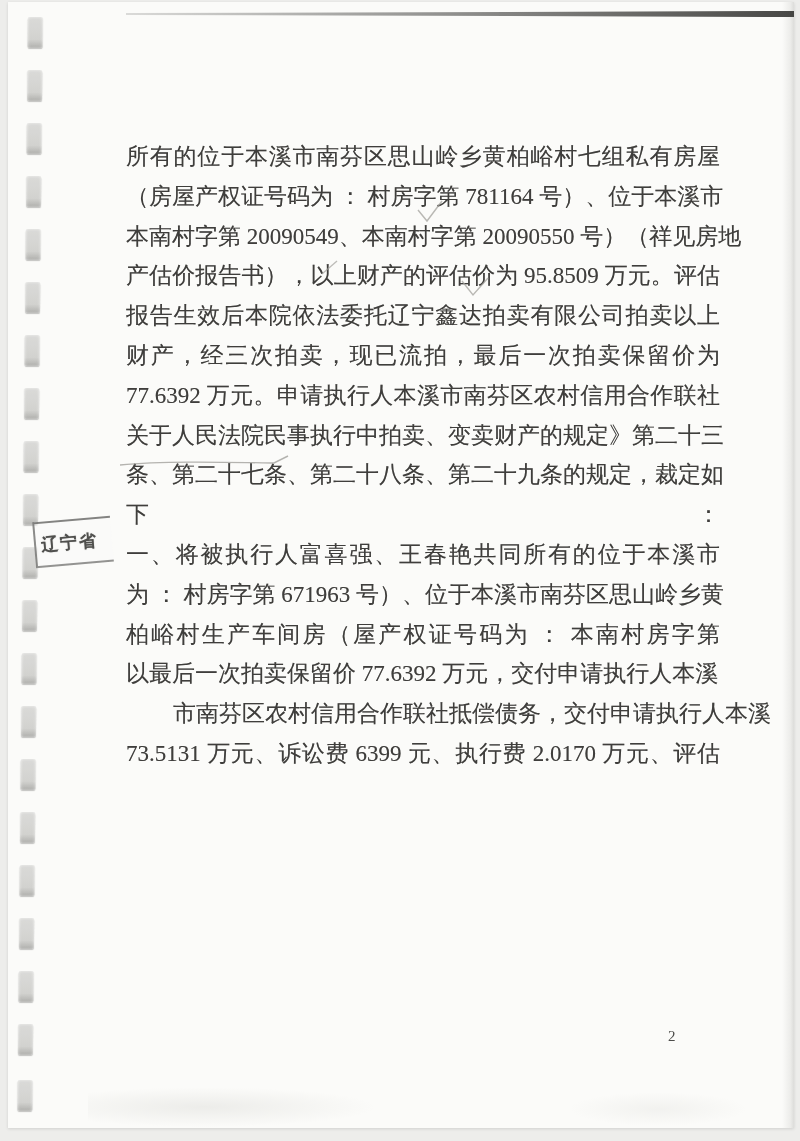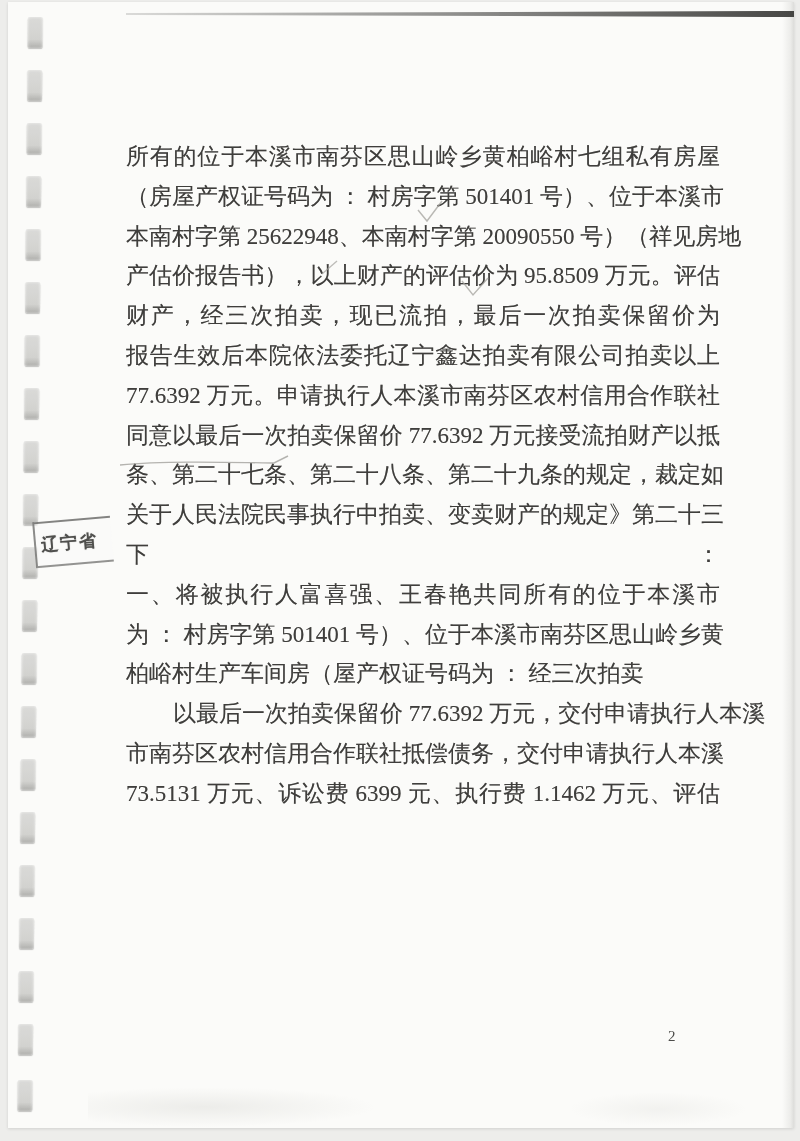--- a/index.html
+++ b/index.html
@@ -101,36 +101,35 @@
     <div class="hole" style="top:1022px"></div>
     <div class="hole" style="top:1078px"></div>
   </div>
 
   <div class="stamp">
     <span>辽宁省</span>
   </div>
 
   <div class="body-text">
     <div class="tline">所有的位于本溪市南芬区思山岭乡黄柏峪村七组私有房屋</div>
-    <div class="tline">（房屋产权证号码为 ： 村房字第 501401 号）、位于本溪市</div>
-    <div class="tline">本南村字第 25622948、本南村字第 20090550 号）（祥见房地</div>
+    <div class="tline">（房屋产权证号码为 ： 村房字第 781164 号）、位于本溪市</div>
+    <div class="tline">本南村字第 20090549、本南村字第 20090550 号）（祥见房地</div>
     <div class="tline">产估价报告书），以上财产的评估价为 95.8509 万元。评估</div>
+    <div class="tline">报告生效后本院依法委托辽宁鑫达拍卖有限公司拍卖以上</div>
     <div class="tline">财产，经三次拍卖，现已流拍，最后一次拍卖保留价为</div>
-    <div class="tline">报告生效后本院依法委托辽宁鑫达拍卖有限公司拍卖以上</div>
     <div class="tline">77.6392 万元。申请执行人本溪市南芬区农村信用合作联社</div>
-    <div class="tline">同意以最后一次拍卖保留价 77.6392 万元接受流拍财产以抵</div>
+    <div class="tline">关于人民法院民事执行中拍卖、变卖财产的规定》第二十三</div>
     <div class="tline">条、第二十七条、第二十八条、第二十九条的规定，裁定如</div>
-    <div class="tline">关于人民法院民事执行中拍卖、变卖财产的规定》第二十三</div>
     <div class="tline">下：</div>
     <div class="tline">一、将被执行人富喜强、王春艳共同所有的位于本溪市</div>
-    <div class="tline">为 ： 村房字第 501401 号）、位于本溪市南芬区思山岭乡黄</div>
-    <div class="tline">柏峪村生产车间房（屋产权证号码为 ： 经三次拍卖</div>
+    <div class="tline">为 ： 村房字第 671963 号）、位于本溪市南芬区思山岭乡黄</div>
+    <div class="tline">柏峪村生产车间房（屋产权证号码为 ： 本南村房字第</div>
     <div class="tline">以最后一次拍卖保留价 77.6392 万元，交付申请执行人本溪</div>
     <div class="tline">市南芬区农村信用合作联社抵偿债务，交付申请执行人本溪</div>
-    <div class="tline">73.5131 万元、诉讼费 6399 元、执行费 1.1462 万元、评估</div>
+    <div class="tline">73.5131 万元、诉讼费 6399 元、执行费 2.0170 万元、评估</div>
   </div>
 
   <svg class="mark" style="left:108px;top:450px" width="180" height="20" viewBox="0 0 180 20">
     <path d="M4,13 C 45,9 100,10 158,11 L 172,4" fill="none" stroke="#a3a19c" stroke-width="1.4" opacity="0.8"></path>
   </svg>
   <svg class="mark" style="left:406px;top:196px" width="32" height="28" viewBox="0 0 32 28">
     <path d="M4,12 L13,23 L28,3" fill="none" stroke="#a3a19c" stroke-width="1.4" opacity="0.75"></path>
   </svg>
   <svg class="mark" style="left:310px;top:256px" width="24" height="20" viewBox="0 0 24 20">
     <path d="M4,16 L19,3" fill="none" stroke="#a3a19c" stroke-width="1.3" opacity="0.7"></path>

